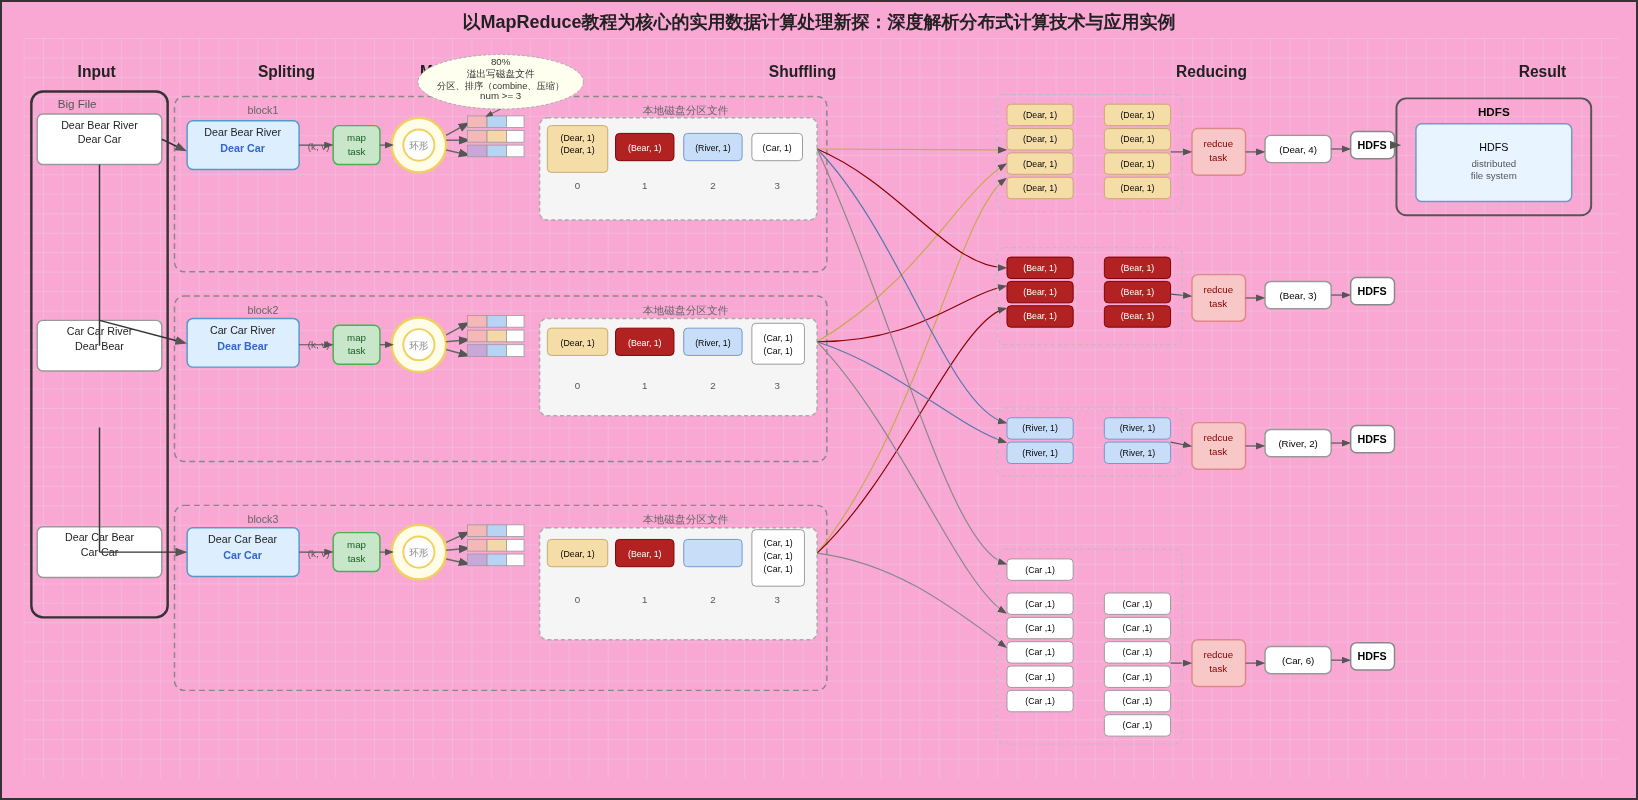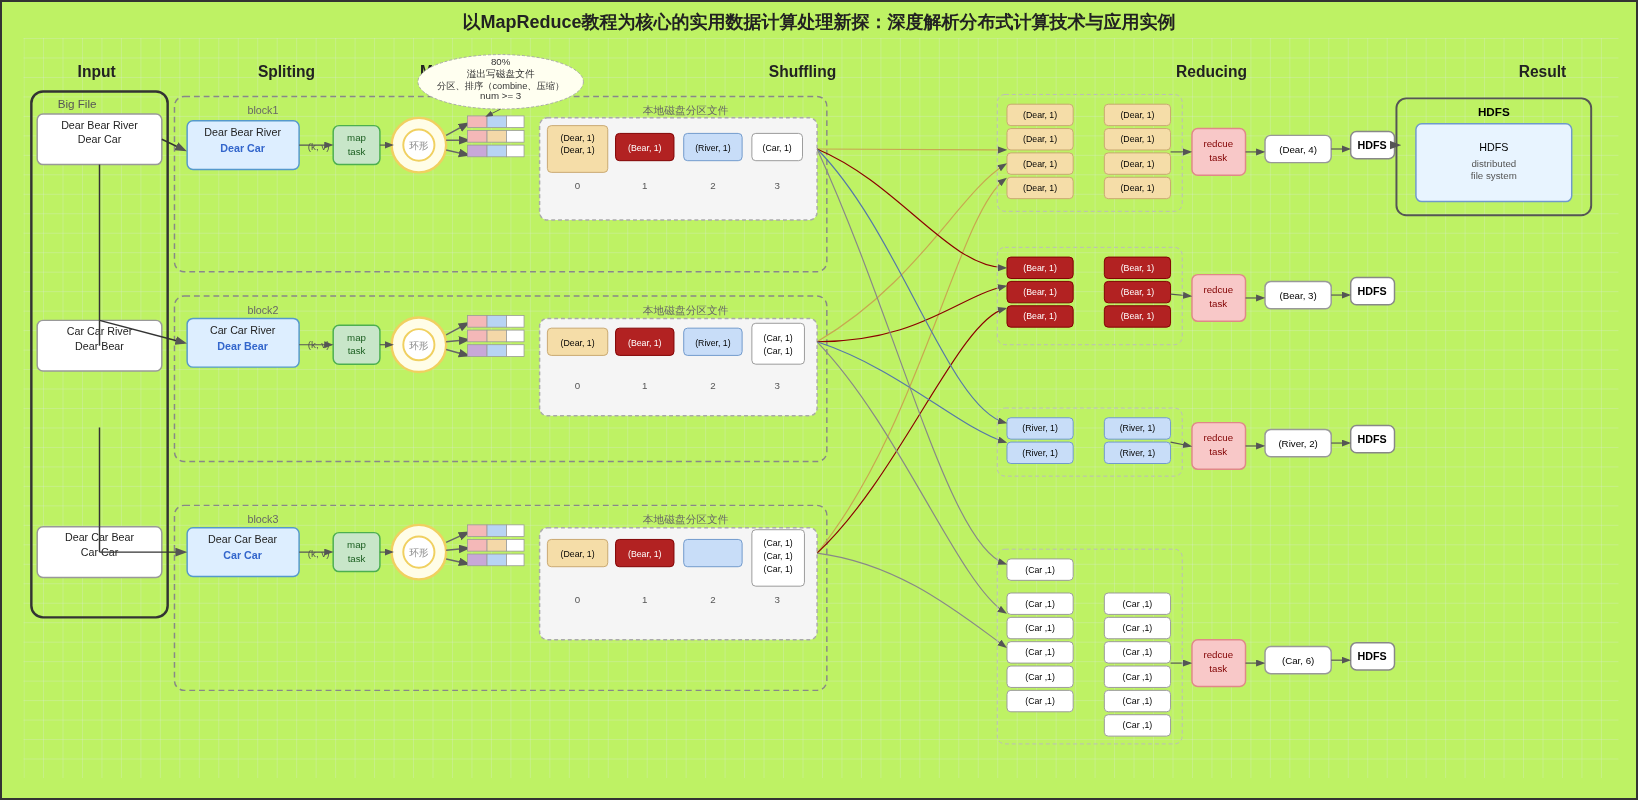--- a/index.html
+++ b/index.html
@@ -7,21 +7,21 @@
       background: #f0f0f0;
       font-family: Arial, sans-serif;
       font-size: 11px;
       width: 1638px;
       min-height: 800px;
       overflow: hidden;
     }
     .main-container {
       width: 1638px;
       min-height: 800px;
-      background: #bef264;
+      background: #f9a8d4;
       position: relative;
       border: 2px solid #333;
     }
     .title {
       text-align: center;
       font-size: 18px;
       font-weight: bold;
       padding: 8px 0 4px 0;
       color: #222;
     }

